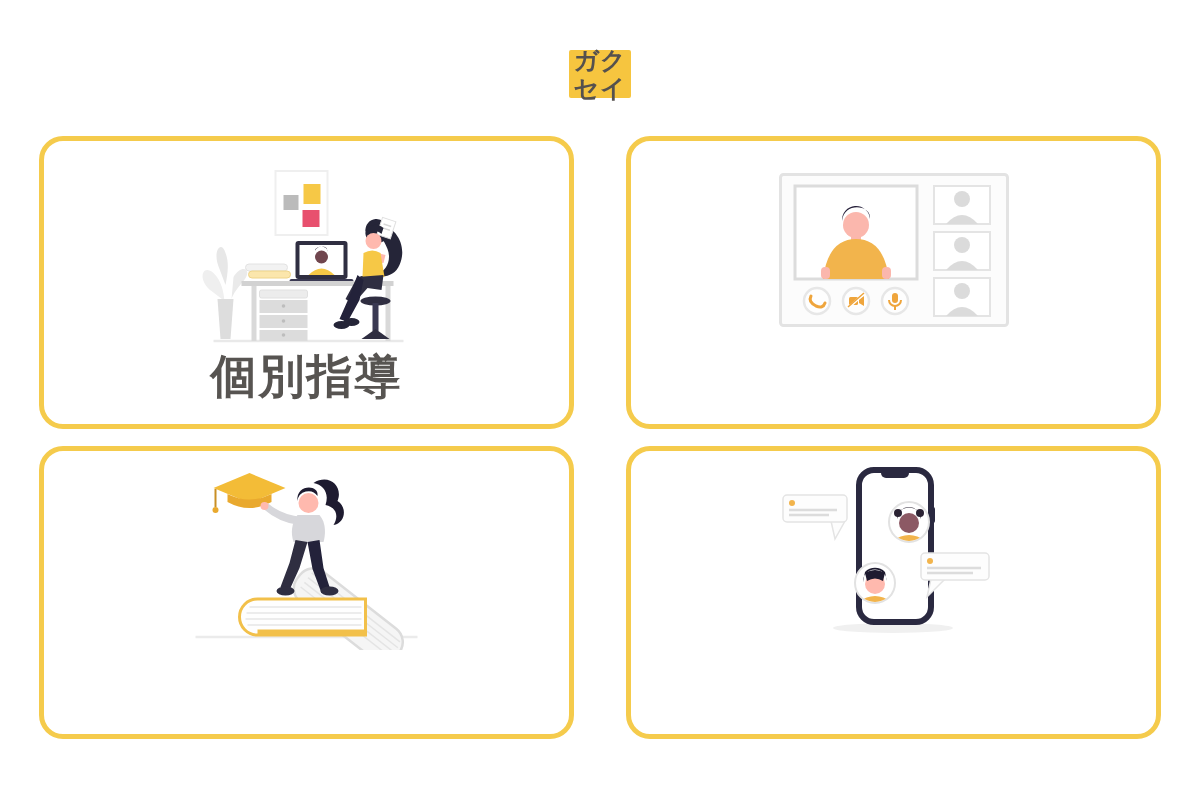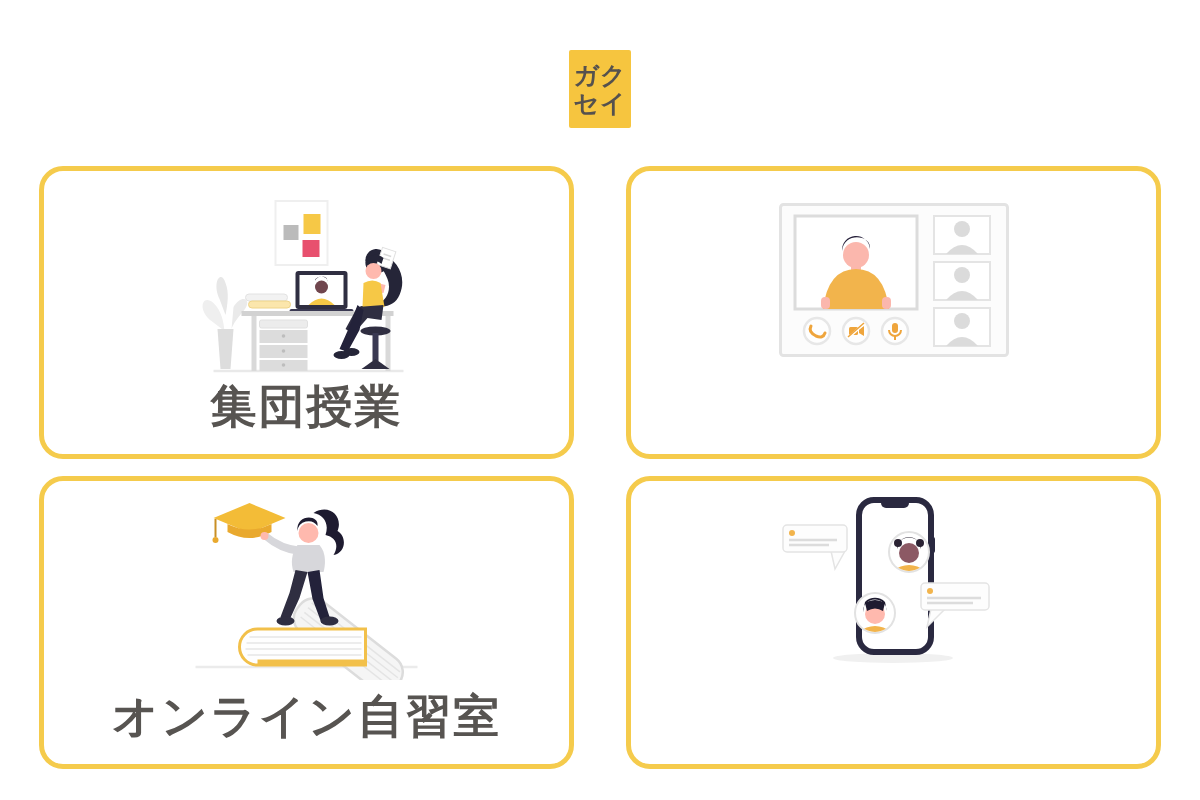--- a/index.html
+++ b/index.html
@@ -6,21 +6,21 @@
   body{
     width:1200px;height:800px;background:#ffffff;
     font-family:"Liberation Sans", sans-serif;
     overflow:hidden;position:relative;
   }
   .header{
     display:flex;justify-content:center;align-items:center;
     padding-top:50px;gap:8px;
   }
   .badge{
-    width:62px;height:78px;background:#F6C53F;border-radius:2px;
+    width:62px;height:48px;background:#F6C53F;border-radius:2px;
     display:flex;flex-direction:column;align-items:center;justify-content:center;
     color:#55514E;font-weight:bold;font-size:25px;line-height:1.12;
     letter-spacing:1px;flex:0 0 auto;
   }
   .title{
     font-size:55px;color:#57534E;font-weight:600;letter-spacing:3px;
     line-height:1;white-space:nowrap;
   }
   .grid{
     width:1122px;margin:38px auto 0;
@@ -116,21 +116,21 @@
 
         <path d="M194 106 l-26 2 l-12 22 l8 5 l14 -16 l14 2 z" fill="#2F2E41"></path>
         <path d="M168 106 l-10 26 l-8 18 l8 3 l12 -22 l4 -20 z" fill="#23223A"></path>
         <ellipse cx="152" cy="156" rx="8" ry="4" fill="#252538"></ellipse>
         <ellipse cx="162" cy="153" rx="8" ry="4" fill="#252538"></ellipse>
 
         <ellipse cx="186" cy="132" rx="15" ry="4.5" fill="#2F2E41"></ellipse>
         <rect x="183" y="134" width="6" height="28" fill="#3A3952"></rect>
         <path d="M172 170 l14 -10 l14 10 z" fill="#2F2E41"></path>
       </svg>
-      <div class="label">集団授業</div>
+      <div class="label">個別指導</div>
     </div>
 
     <div class="card">
       <svg class="illo i2" width="230" height="156" viewBox="0 0 230 156">
 
         <rect x="1.5" y="1.5" width="227" height="151" rx="3" fill="#FCFCFC" stroke="#E3E3E3" stroke-width="3"></rect>
 
         <rect x="16" y="13" width="122" height="93" fill="#ffffff" stroke="#DCDCDC" stroke-width="3"></rect>
 
         <circle cx="77" cy="52" r="13" fill="#FBB7AD"></circle>
@@ -212,21 +212,20 @@
         <path d="M112 52 q-20 -2 -34 -14 l-4 6 q16 14 36 16 z" fill="#D7D7DB"></path>
         <circle cx="75" cy="41" r="4" fill="#FFB9AE"></circle>
 
         <path d="M108 50 h22 c7 8 6 20 4 27 h-30 c-3 -9 -2 -19 4 -27 z" fill="#D7D7DB"></path>
 
         <path d="M106 75 l12 2 -8 26 -10 22 -9 -3 9 -24 z" fill="#2F2E41"></path>
         <path d="M118 77 l12 -2 4 28 7 22 -9 3 -9 -24 z" fill="#23223A"></path>
         <ellipse cx="96" cy="126" rx="9" ry="4.5" fill="#2F2E41"></ellipse>
         <ellipse cx="140" cy="126" rx="9" ry="4.5" fill="#2F2E41"></ellipse>
       </svg>
-      <div class="label">オンライン自習室</div>
     </div>
 
     <div class="card">
       <svg class="illo i4" width="230" height="180" viewBox="0 0 230 180">
 
         <ellipse cx="114" cy="163" rx="60" ry="5" fill="#F0F0F0"></ellipse>
 
         <rect x="80" y="5" width="72" height="152" rx="15" fill="#ffffff" stroke="#2A2940" stroke-width="6"></rect>
         <path d="M102 3 h28 v5 a5 5 0 0 1 -5 5 h-18 a5 5 0 0 1 -5 -5 z" fill="#2A2940"></path>
         <rect x="152" y="42" width="4" height="16" rx="2" fill="#2A2940"></rect>

